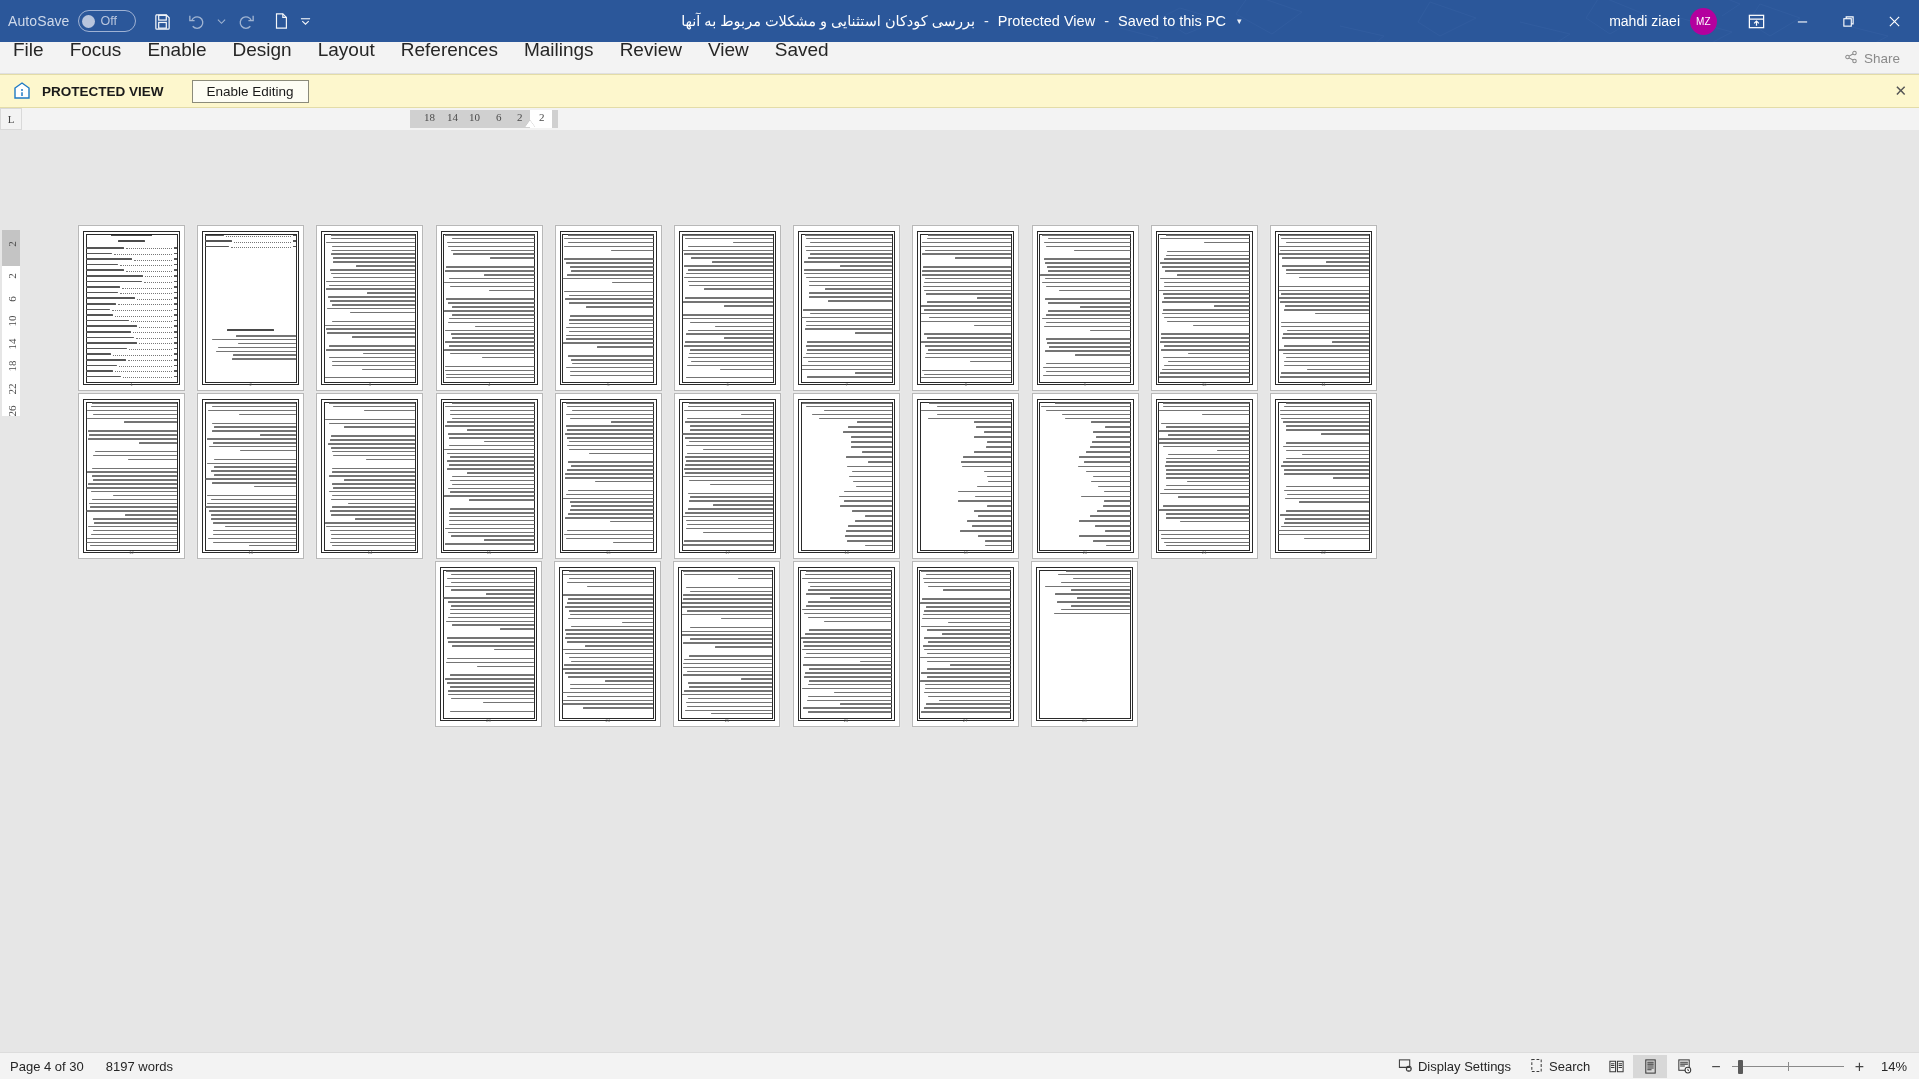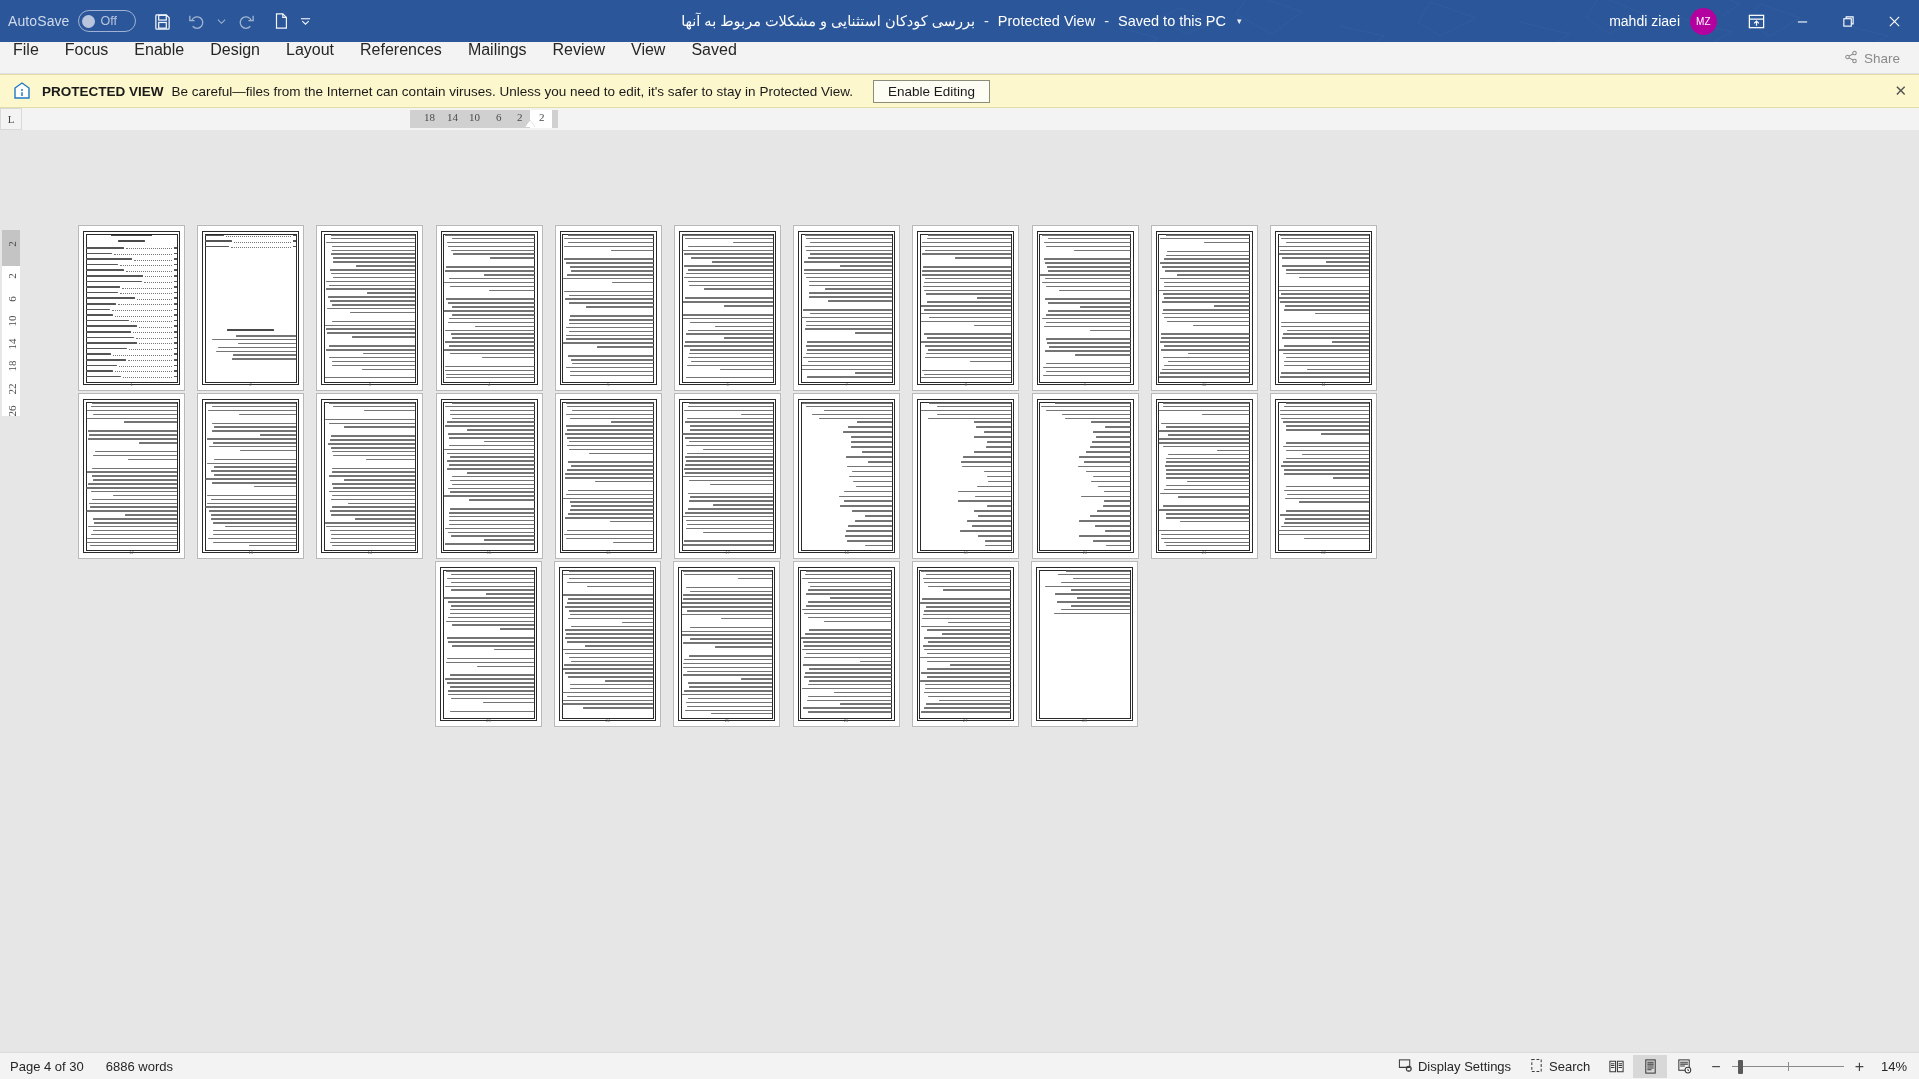--- a/index.html
+++ b/index.html
@@ -78,21 +78,21 @@
 
   
   #ribbon {
     height: 32px; background: #f3f3f3;
     display: flex; align-items: center;
     border-bottom: 1px solid #e0e0e0;
     position: relative;
   }
   .tab {
     padding: 0 13px; height: 48px; line-height: 32px;
-    font-size: 16px; color: #262626; white-space: nowrap;
+    font-size: 19px; color: #262626; white-space: nowrap;
   }
   .tab.file { color: #262626; }
   .share-btn {
     position: absolute; right: 8px; top: 4px;
     height: 24px; padding: 0 10px;
     display: flex; align-items: center; gap: 6px;
     font-size: 13.5px; color: #8a8a8a;
     border: 1px solid transparent;
   }
 
@@ -370,21 +370,20 @@
 
 <div id="pvbar">
   <span class="infoicon">
     <svg width="20" height="20" viewBox="0 0 20 20" fill="none">
       <path d="M10 2 L17 7 V17 H3 V7 Z" stroke="#1f7ac4" stroke-width="1.4" fill="#ffffff"></path>
       <circle cx="10" cy="9" r="1" fill="#1f7ac4"></circle>
       <path d="M10 11.3 V15" stroke="#1f7ac4" stroke-width="1.5"></path>
     </svg>
   </span>
   <span class="pv-strong">PROTECTED VIEW</span>
-  <span class="pv-text">Be careful—files from the Internet can contain viruses. Unless you need to edit, it's safer to stay in Protected View.</span>
   <span class="enable-btn">Enable Editing</span>
   <span class="pv-close">✕</span>
 </div>
 
 <div id="workspace">
 
   <div id="corner">L</div>
 
   <div id="hruler">
     <div class="rgray" style="left:388px; width:120px;"></div>
@@ -1699,21 +1698,21 @@
           </div>
           <div class="pno">28</div>
         </div>
       </div>
   </div>
 </div>
 
 <div id="statusbar">
   <div class="sb-left">
     <span>Page 4 of 30</span>
-    <span>6886 words</span>
+    <span>8197 words</span>
   </div>
   <div class="sb-right">
     <span class="sb-item">
       <span>
         <svg width="15" height="15" viewBox="0 0 16 16" fill="none" stroke="#3a3a3a" stroke-width="1.1">
           <rect x="1.5" y="2" width="11" height="8"></rect>
             <path d="M1.5 10 h11"></path>
           <circle cx="11.5" cy="11.5" r="2.6"></circle>
             <path d="M11.5 8.9 v1 M11.5 13.1 v1 M8.9 11.5 h1 M13.1 11.5 h1"></path>
         </svg>

